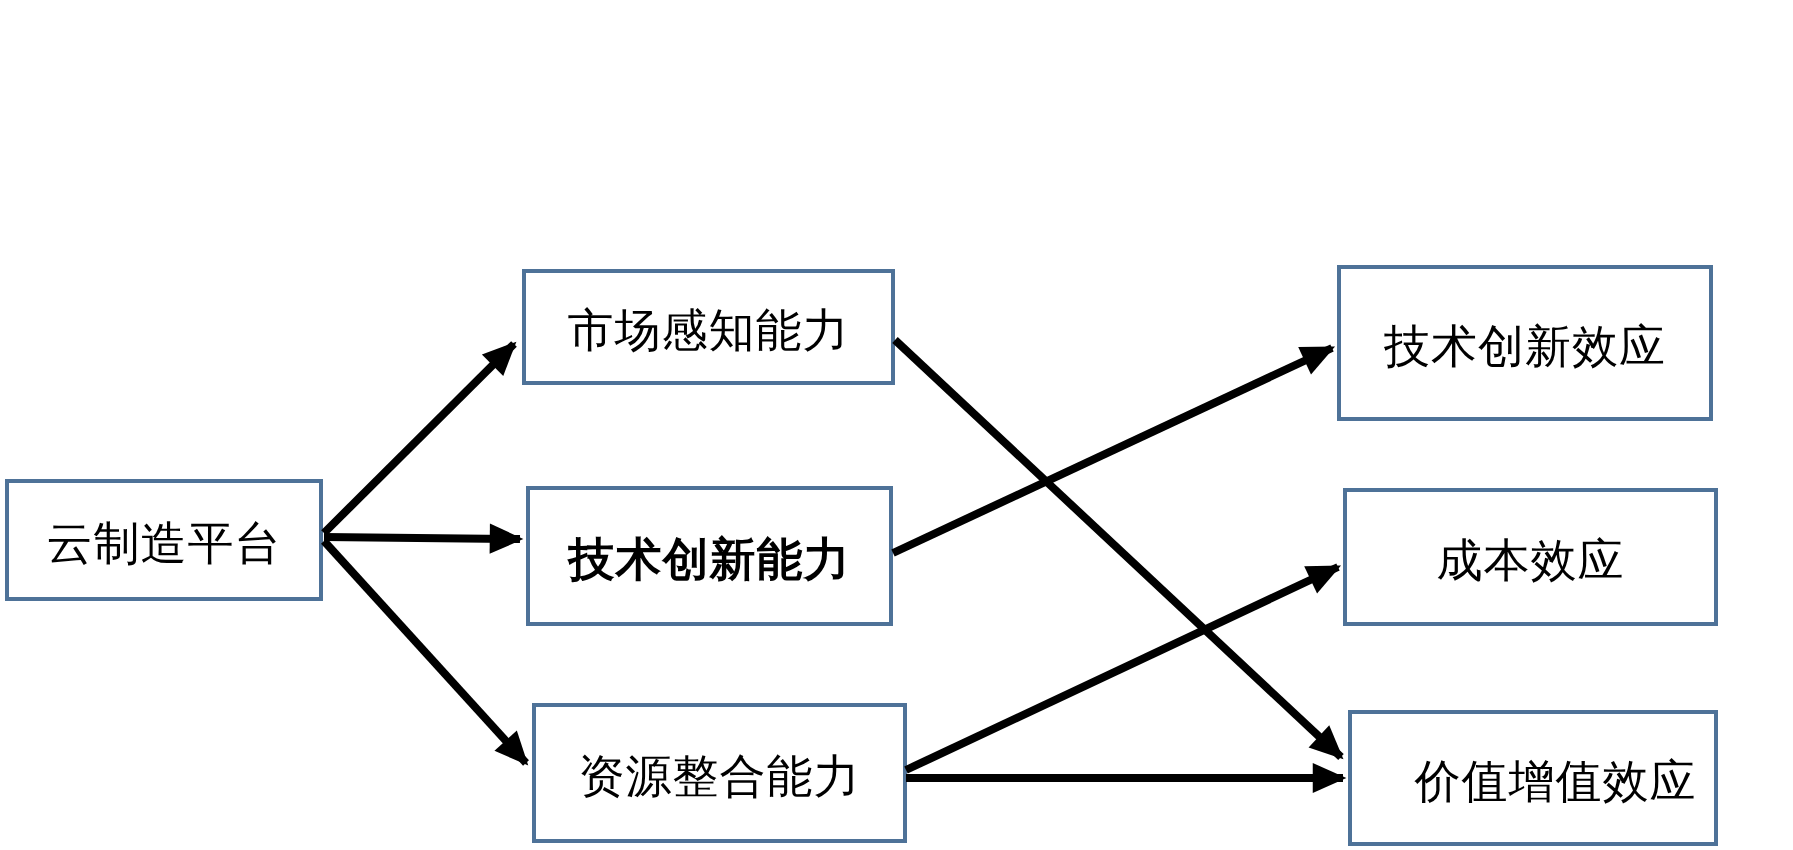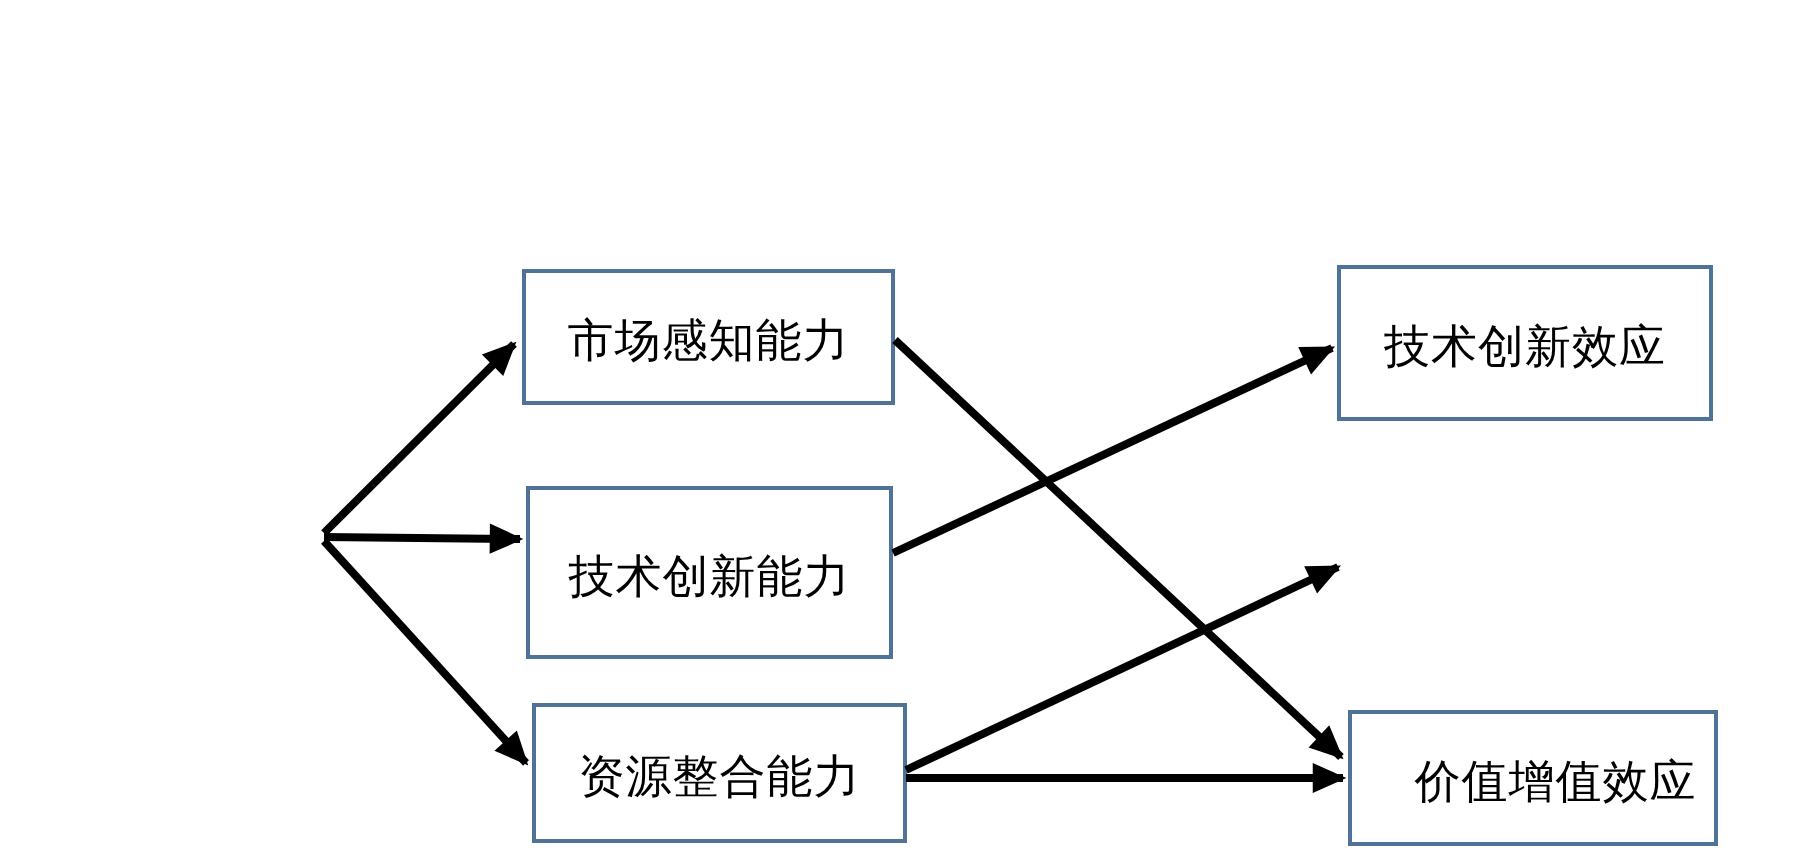--- a/index.html
+++ b/index.html
@@ -28,22 +28,22 @@
   .node span {
     font-size: 46px;
     color: #000000;
     letter-spacing: 1px;
     white-space: nowrap;
     line-height: 1;
     padding-top: 6px;
   }
   
   #node-platform            { left: 5px;    top: 479px; width: 318px; height: 122px; }
-  #node-market-sensing      { left: 522px;  top: 269px; width: 373px; height: 136px; }
-  #node-tech-innovation     { left: 526px;  top: 486px; width: 367px; height: 173px; }
+  #node-market-sensing      { left: 522px;  top: 269px; width: 373px; height: 116px; }
+  #node-tech-innovation     { left: 526px;  top: 486px; width: 367px; height: 140px; font-weight: bold; }
   #node-resource-integration{ left: 532px;  top: 703px; width: 375px; height: 140px; text-align: right; }
   #node-tech-effect         { left: 1337px; top: 265px; width: 376px; height: 156px; }
   #node-cost-effect         { left: 1343px; top: 488px; width: 375px; height: 138px; }
   #node-value-effect        { left: 1348px; top: 710px; width: 370px; height: 136px; padding-left: 45px; }
 
   #arrow-layer {
     position: absolute;
     left: 0; top: 0;
     width: 1793px;
     height: 850px;
@@ -83,35 +83,41 @@
       <line x1="893" y1="553" x2="1332" y2="348" marker-end="url(#arrowhead)"></line>
     </g>
     <g>
       <line x1="906" y1="770" x2="1338" y2="567" marker-end="url(#arrowhead)"></line>
     </g>
     <g>
       <line x1="906" y1="778" x2="1343" y2="778" marker-end="url(#arrowhead)"></line>
     </g>
   </svg>
 
+  <div class="node" id="node-platform">
+    <span>云制造平台</span>
+  </div>
 
   <div class="node" id="node-market-sensing">
     <span>市场感知能力</span>
   </div>
 
   <div class="node" id="node-tech-innovation">
     <span>技术创新能力</span>
   </div>
 
   <div class="node" id="node-resource-integration">
     <span>资源整合能力</span>
   </div>
 
   <div class="node" id="node-tech-effect">
     <span>技术创新效应</span>
   </div>
 
+  <div class="node" id="node-cost-effect">
+    <span>成本效应</span>
+  </div>
 
   <div class="node" id="node-value-effect">
     <span>价值增值效应</span>
   </div>
 
 </div>
 
 </body></html>

